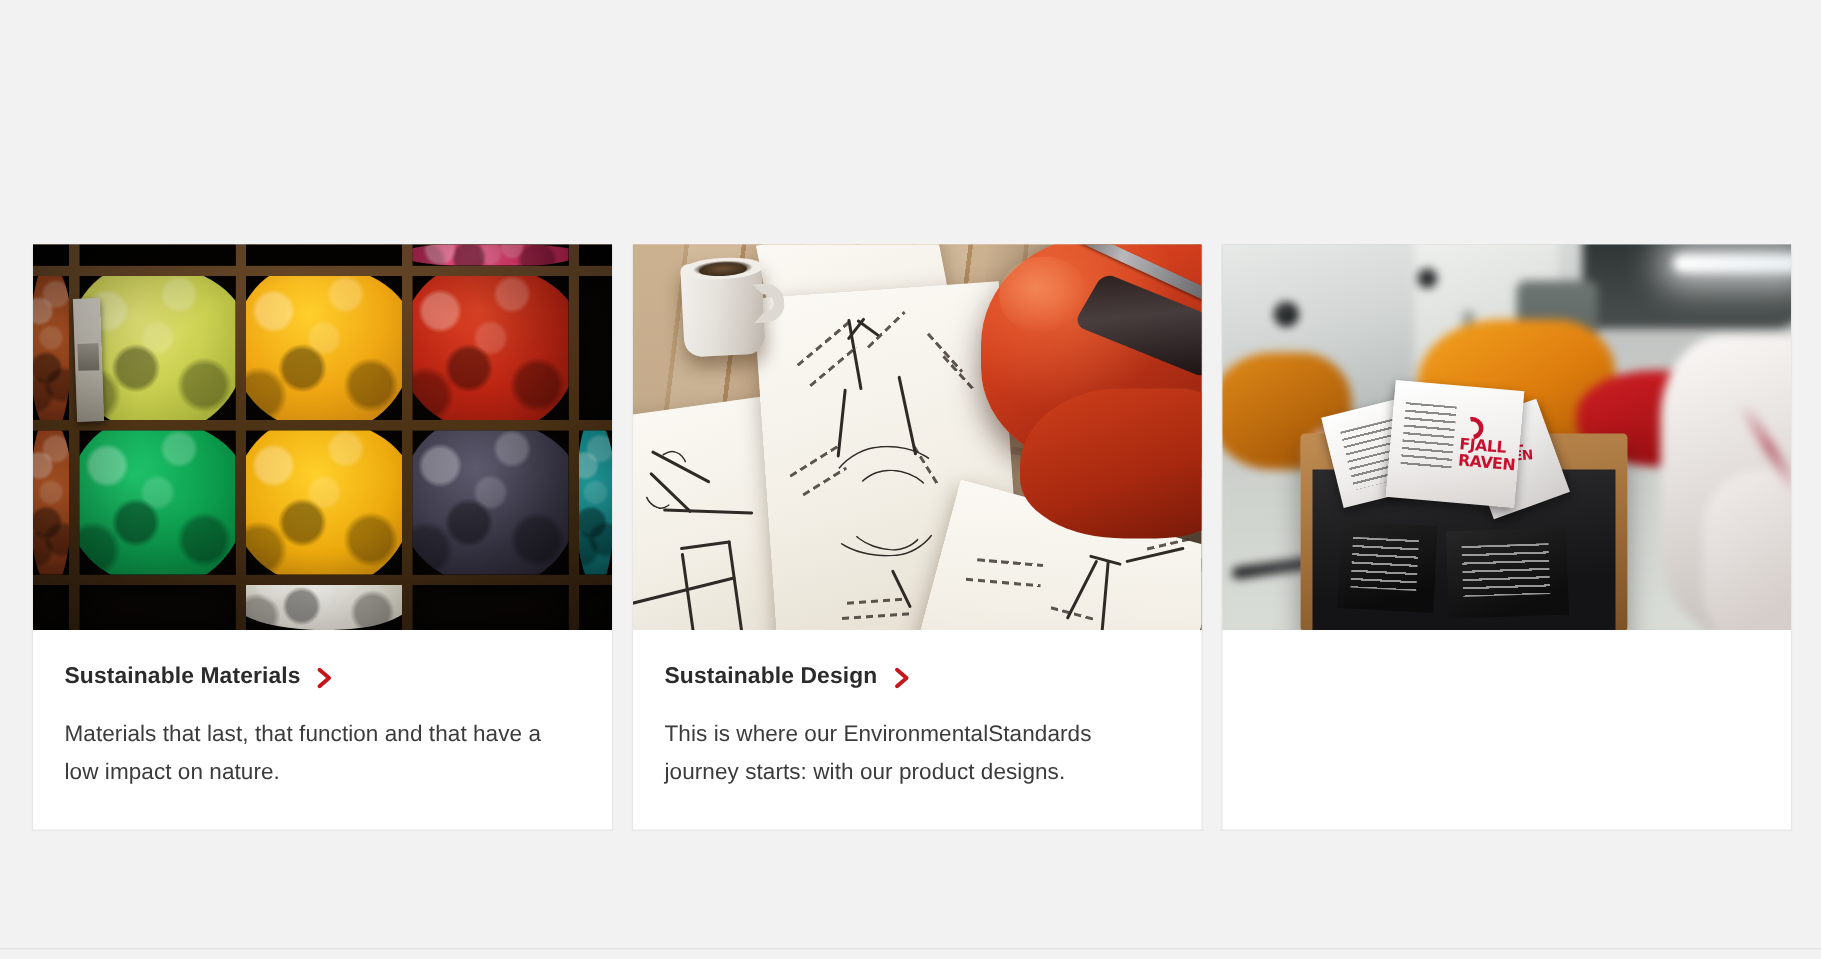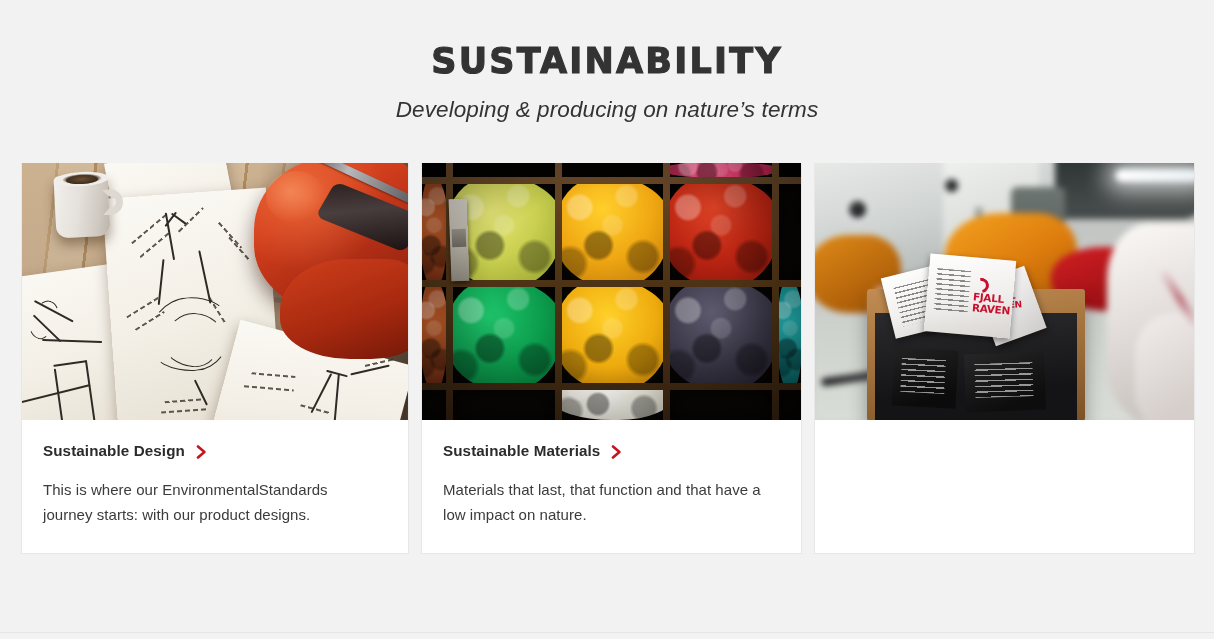--- a/index.html
+++ b/index.html
@@ -454,26 +454,88 @@
     border-bottom-color: transparent;
     border-left-color: transparent;
     border-radius: 50%;
   }
 </style>
 </head>
 <body>
 
 <div class="page">
 
-  <div class="header">
-    <h1 class="page-title">SUSTAINABILITY</h1>
-    <p class="page-subtitle">Developing &amp; producing on nature’s terms</p>
-  </div>
 
   <div class="cards">
+
+    <div class="card">
+      <div class="card-media photo-wool">
+        <div class="pw-grid">
+          <div class="pw-cell"></div>
+          <div class="pw-cell"></div>
+          <div class="pw-cell"></div>
+          <div class="pw-cell">
+              <div class="pw-wool pw-w-pink"></div>
+            </div>
+          <div class="pw-cell"></div>
+
+          <div class="pw-cell">
+              <div class="pw-wool pw-w-rust"></div>
+            </div>
+          <div class="pw-cell">
+              <div class="pw-wool pw-w-lime"></div>
+            </div>
+          <div class="pw-cell">
+              <div class="pw-wool pw-w-yellow"></div>
+            </div>
+          <div class="pw-cell">
+              <div class="pw-wool pw-w-red"></div>
+            </div>
+          <div class="pw-cell"></div>
+
+          <div class="pw-cell">
+              <div class="pw-wool pw-w-rust"></div>
+            </div>
+          <div class="pw-cell">
+              <div class="pw-wool pw-w-green"></div>
+            </div>
+          <div class="pw-cell">
+              <div class="pw-wool pw-w-yellow2"></div>
+            </div>
+          <div class="pw-cell">
+              <div class="pw-wool pw-w-navy"></div>
+            </div>
+          <div class="pw-cell">
+              <div class="pw-wool pw-w-teal"></div>
+            </div>
+
+          <div class="pw-cell"></div>
+          <div class="pw-cell"></div>
+          <div class="pw-cell">
+              <div class="pw-wool pw-w-white" style="inset:-40% -10% 0 -10%;"></div>
+            </div>
+          <div class="pw-cell"></div>
+          <div class="pw-cell"></div>
+        </div>
+        <div class="pw-tag"></div>
+        <div class="pw-vig"></div>
+      </div>
+
+      <div class="card-body">
+        <div class="card-heading">
+          <span class="card-heading-text">Sustainable Materials</span>
+          <span class="chevron-icon">
+            <svg width="11" height="14" viewBox="0 0 11 14" aria-hidden="true">
+              <path d="M2 1.5 L8.4 7 L2 12.5" fill="none" stroke="currentColor" stroke-width="2.6" stroke-linecap="round" stroke-linejoin="round"></path>
+            </svg>
+          </span>
+        </div>
+        <p class="card-text">Materials that last, that function and that have a low impact on nature.</p>
+      </div>
+    </div>
 
     <div class="card">
       <div class="card-media photo-design">
         <div class="pd-shadowband"></div>
         <div class="pd-darkseam pd-seam1"></div>
         <div class="pd-darkseam pd-seam2"></div>
 
         <div class="pd-paper pd-paper-a"></div>
         <div class="pd-paper pd-paper-c">
           <div class="pd-ink" style="left:46px;top:38px;width:44px;height:2px;transform:rotate(36deg);"></div>
@@ -532,86 +594,20 @@
       <div class="card-body">
         <div class="card-heading">
           <span class="card-heading-text">Sustainable Design</span>
           <span class="chevron-icon">
             <svg width="11" height="14" viewBox="0 0 11 14" aria-hidden="true">
               <path d="M2 1.5 L8.4 7 L2 12.5" fill="none" stroke="currentColor" stroke-width="2.6" stroke-linecap="round" stroke-linejoin="round"></path>
             </svg>
           </span>
         </div>
         <p class="card-text">This is where our EnvironmentalStandards journey starts: with our product designs.</p>
-      </div>
-    </div>
-
-    <div class="card">
-      <div class="card-media photo-wool">
-        <div class="pw-grid">
-          <div class="pw-cell"></div>
-          <div class="pw-cell"></div>
-          <div class="pw-cell"></div>
-          <div class="pw-cell">
-              <div class="pw-wool pw-w-pink"></div>
-            </div>
-          <div class="pw-cell"></div>
-
-          <div class="pw-cell">
-              <div class="pw-wool pw-w-rust"></div>
-            </div>
-          <div class="pw-cell">
-              <div class="pw-wool pw-w-lime"></div>
-            </div>
-          <div class="pw-cell">
-              <div class="pw-wool pw-w-yellow"></div>
-            </div>
-          <div class="pw-cell">
-              <div class="pw-wool pw-w-red"></div>
-            </div>
-          <div class="pw-cell"></div>
-
-          <div class="pw-cell">
-              <div class="pw-wool pw-w-rust"></div>
-            </div>
-          <div class="pw-cell">
-              <div class="pw-wool pw-w-green"></div>
-            </div>
-          <div class="pw-cell">
-              <div class="pw-wool pw-w-yellow2"></div>
-            </div>
-          <div class="pw-cell">
-              <div class="pw-wool pw-w-navy"></div>
-            </div>
-          <div class="pw-cell">
-              <div class="pw-wool pw-w-teal"></div>
-            </div>
-
-          <div class="pw-cell"></div>
-          <div class="pw-cell"></div>
-          <div class="pw-cell">
-              <div class="pw-wool pw-w-white" style="inset:-40% -10% 0 -10%;"></div>
-            </div>
-          <div class="pw-cell"></div>
-          <div class="pw-cell"></div>
-        </div>
-        <div class="pw-tag"></div>
-        <div class="pw-vig"></div>
-      </div>
-
-      <div class="card-body">
-        <div class="card-heading">
-          <span class="card-heading-text">Sustainable Materials</span>
-          <span class="chevron-icon">
-            <svg width="11" height="14" viewBox="0 0 11 14" aria-hidden="true">
-              <path d="M2 1.5 L8.4 7 L2 12.5" fill="none" stroke="currentColor" stroke-width="2.6" stroke-linecap="round" stroke-linejoin="round"></path>
-            </svg>
-          </span>
-        </div>
-        <p class="card-text">Materials that last, that function and that have a low impact on nature.</p>
       </div>
     </div>
 
     <div class="card">
       <div class="card-media photo-prod">
         <div class="pp-blur" style="position:absolute;inset:0;">
           <div class="pp-dark-top"></div>
           <div class="pp-lamp"></div>
           <div class="pp-machine"></div>
           <div class="pp-arm"></div>

